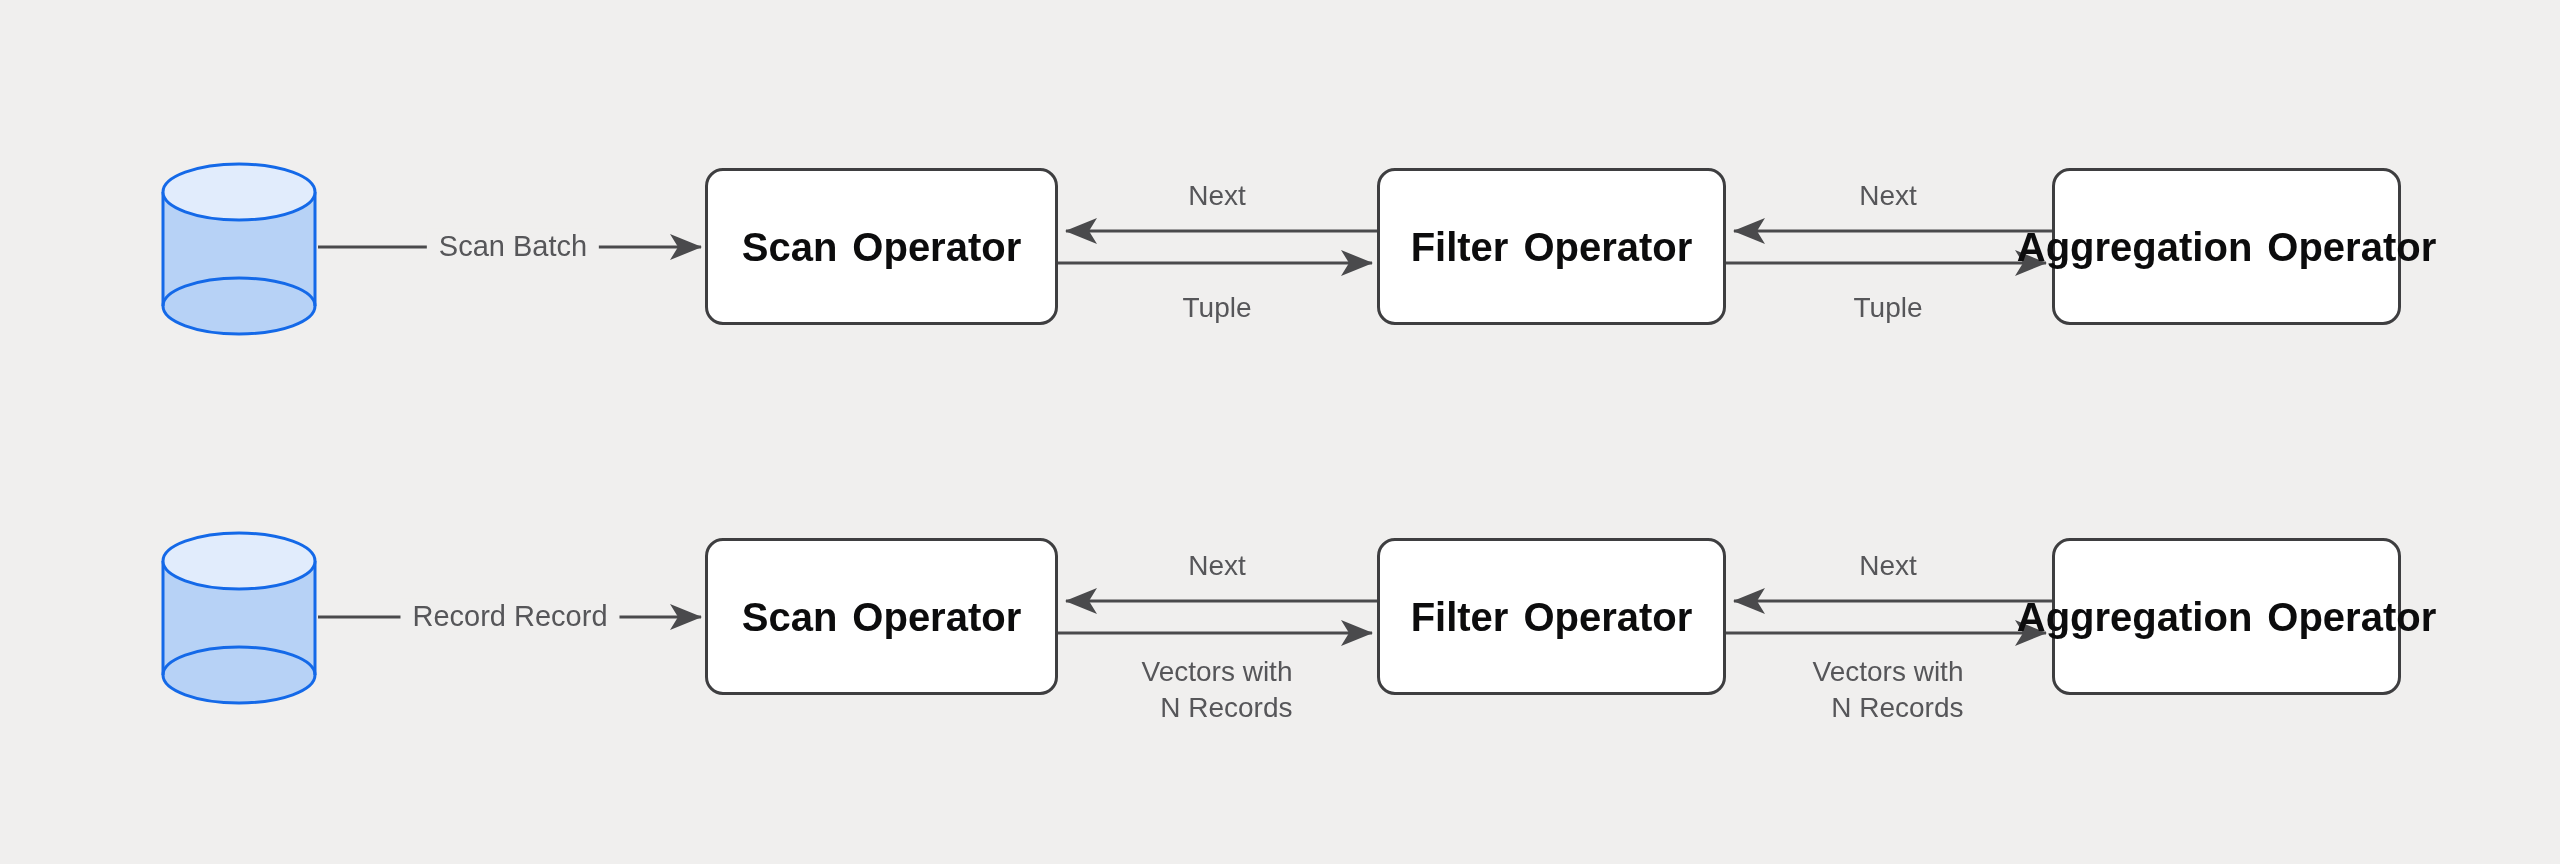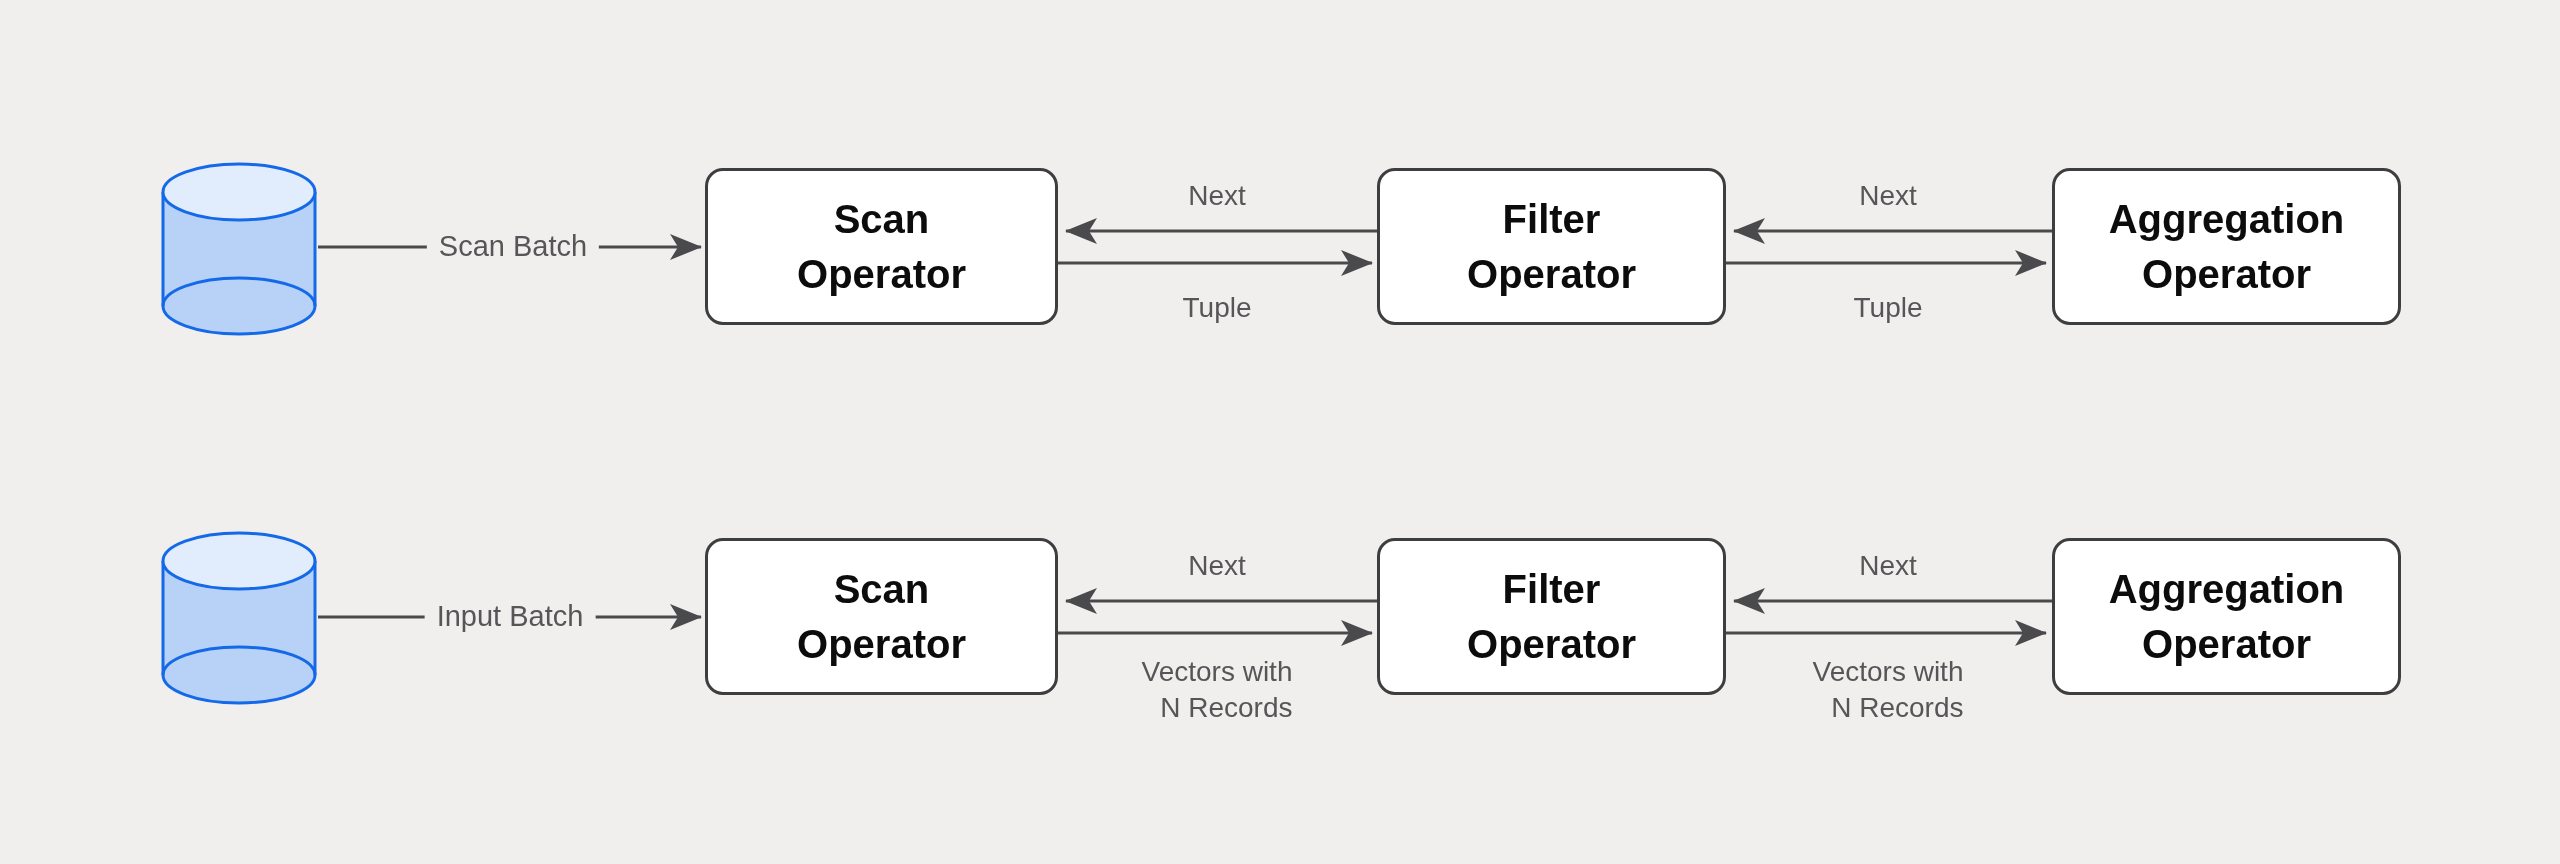--- a/index.html
+++ b/index.html
@@ -9,21 +9,21 @@
   }
   .overlay{position:absolute;left:0;top:0;width:2560px;height:864px;}
   .arrow-line{stroke:var(--c-arrow,#4a4a4c);stroke-width:3;fill:none;}
   .arrow-head{fill:var(--c-arrow,#4a4a4c);}
   .db-body{fill:var(--c-db_body,#b7d2f6);}
   .db-top{fill:var(--c-db_top,#e1ecfc);}
   .db-stroke{stroke:var(--c-db_stroke,#1469e8);stroke-width:3;}
   .op-box{
     position:absolute;background:var(--c-box_fill,#fff);
     border:3px solid var(--c-box_border,#3e3e40);border-radius:18px;
-    display:flex;flex-direction:column;align-items:center;justify-content:center;gap:15px;
+    display:flex;flex-direction:row;align-items:center;justify-content:center;gap:15px;
     box-sizing:border-box;
   }
   .op-line{font-size:40px;font-weight:700;color:var(--c-box_text,#0c0c0d);line-height:1;}
   .lbl{
     position:absolute;transform:translate(-50%,-50%);
     font-size:28px;color:var(--c-label_text,#565659);
     white-space:pre-line;text-align:right;line-height:1.28;
   }
   .src-lbl{background:var(--c-background,#f0efee);padding:0 12px;font-size:29px;}
 </style>
@@ -93,21 +93,21 @@
     <span class="op-line">Aggregation</span>
     <span class="op-line">Operator</span>
   </div>
 
   <div class="lbl src-lbl" style="left:513px;top:247px">Scan Batch</div>
   <div class="lbl" style="left:1217px;top:196px">Next</div>
   <div class="lbl" style="left:1217px;top:308px">Tuple</div>
   <div class="lbl" style="left:1888px;top:196px">Next</div>
   <div class="lbl" style="left:1888px;top:308px">Tuple</div>
 
-  <div class="lbl src-lbl" style="left:510px;top:617px">Input Batch</div>
+  <div class="lbl src-lbl" style="left:510px;top:617px">Record Record</div>
   <div class="lbl" style="left:1217px;top:566px">Next</div>
   <div class="lbl" style="left:1217px;top:690px">Vectors with
 N Records</div>
   <div class="lbl" style="left:1888px;top:566px">Next</div>
   <div class="lbl" style="left:1888px;top:690px">Vectors with
 N Records</div>
 
 </div>
 
 </body></html>

